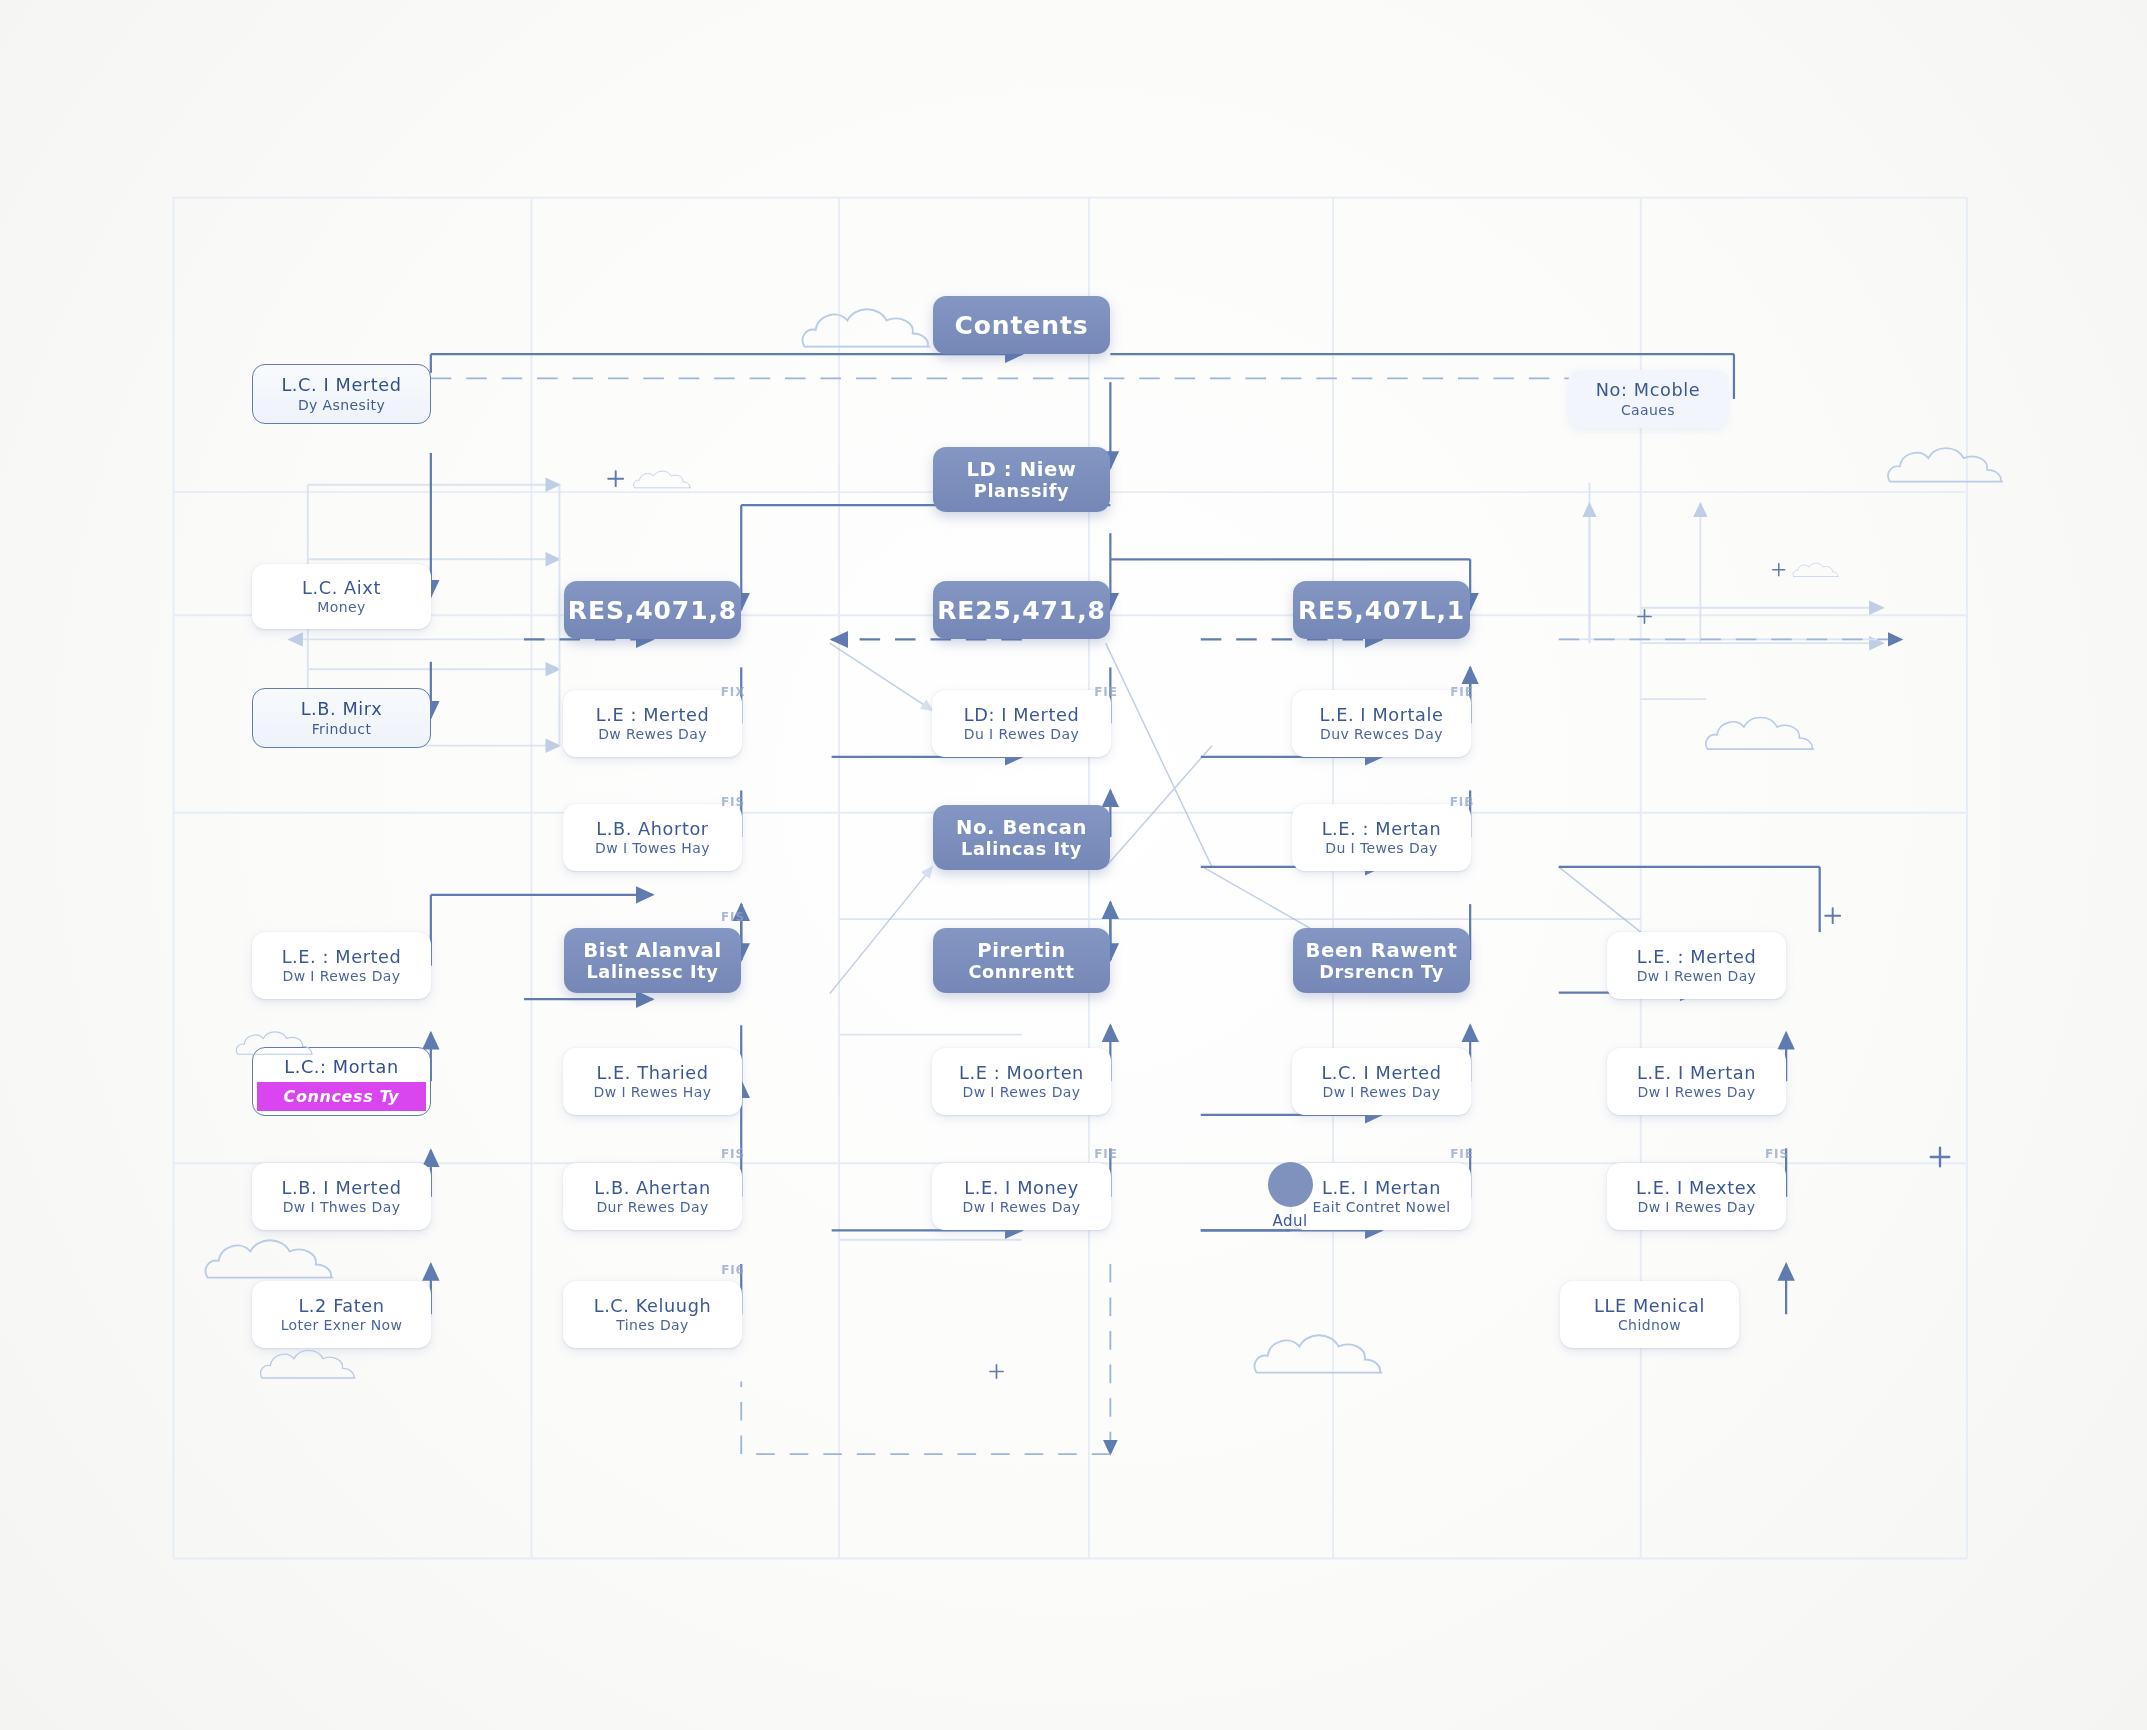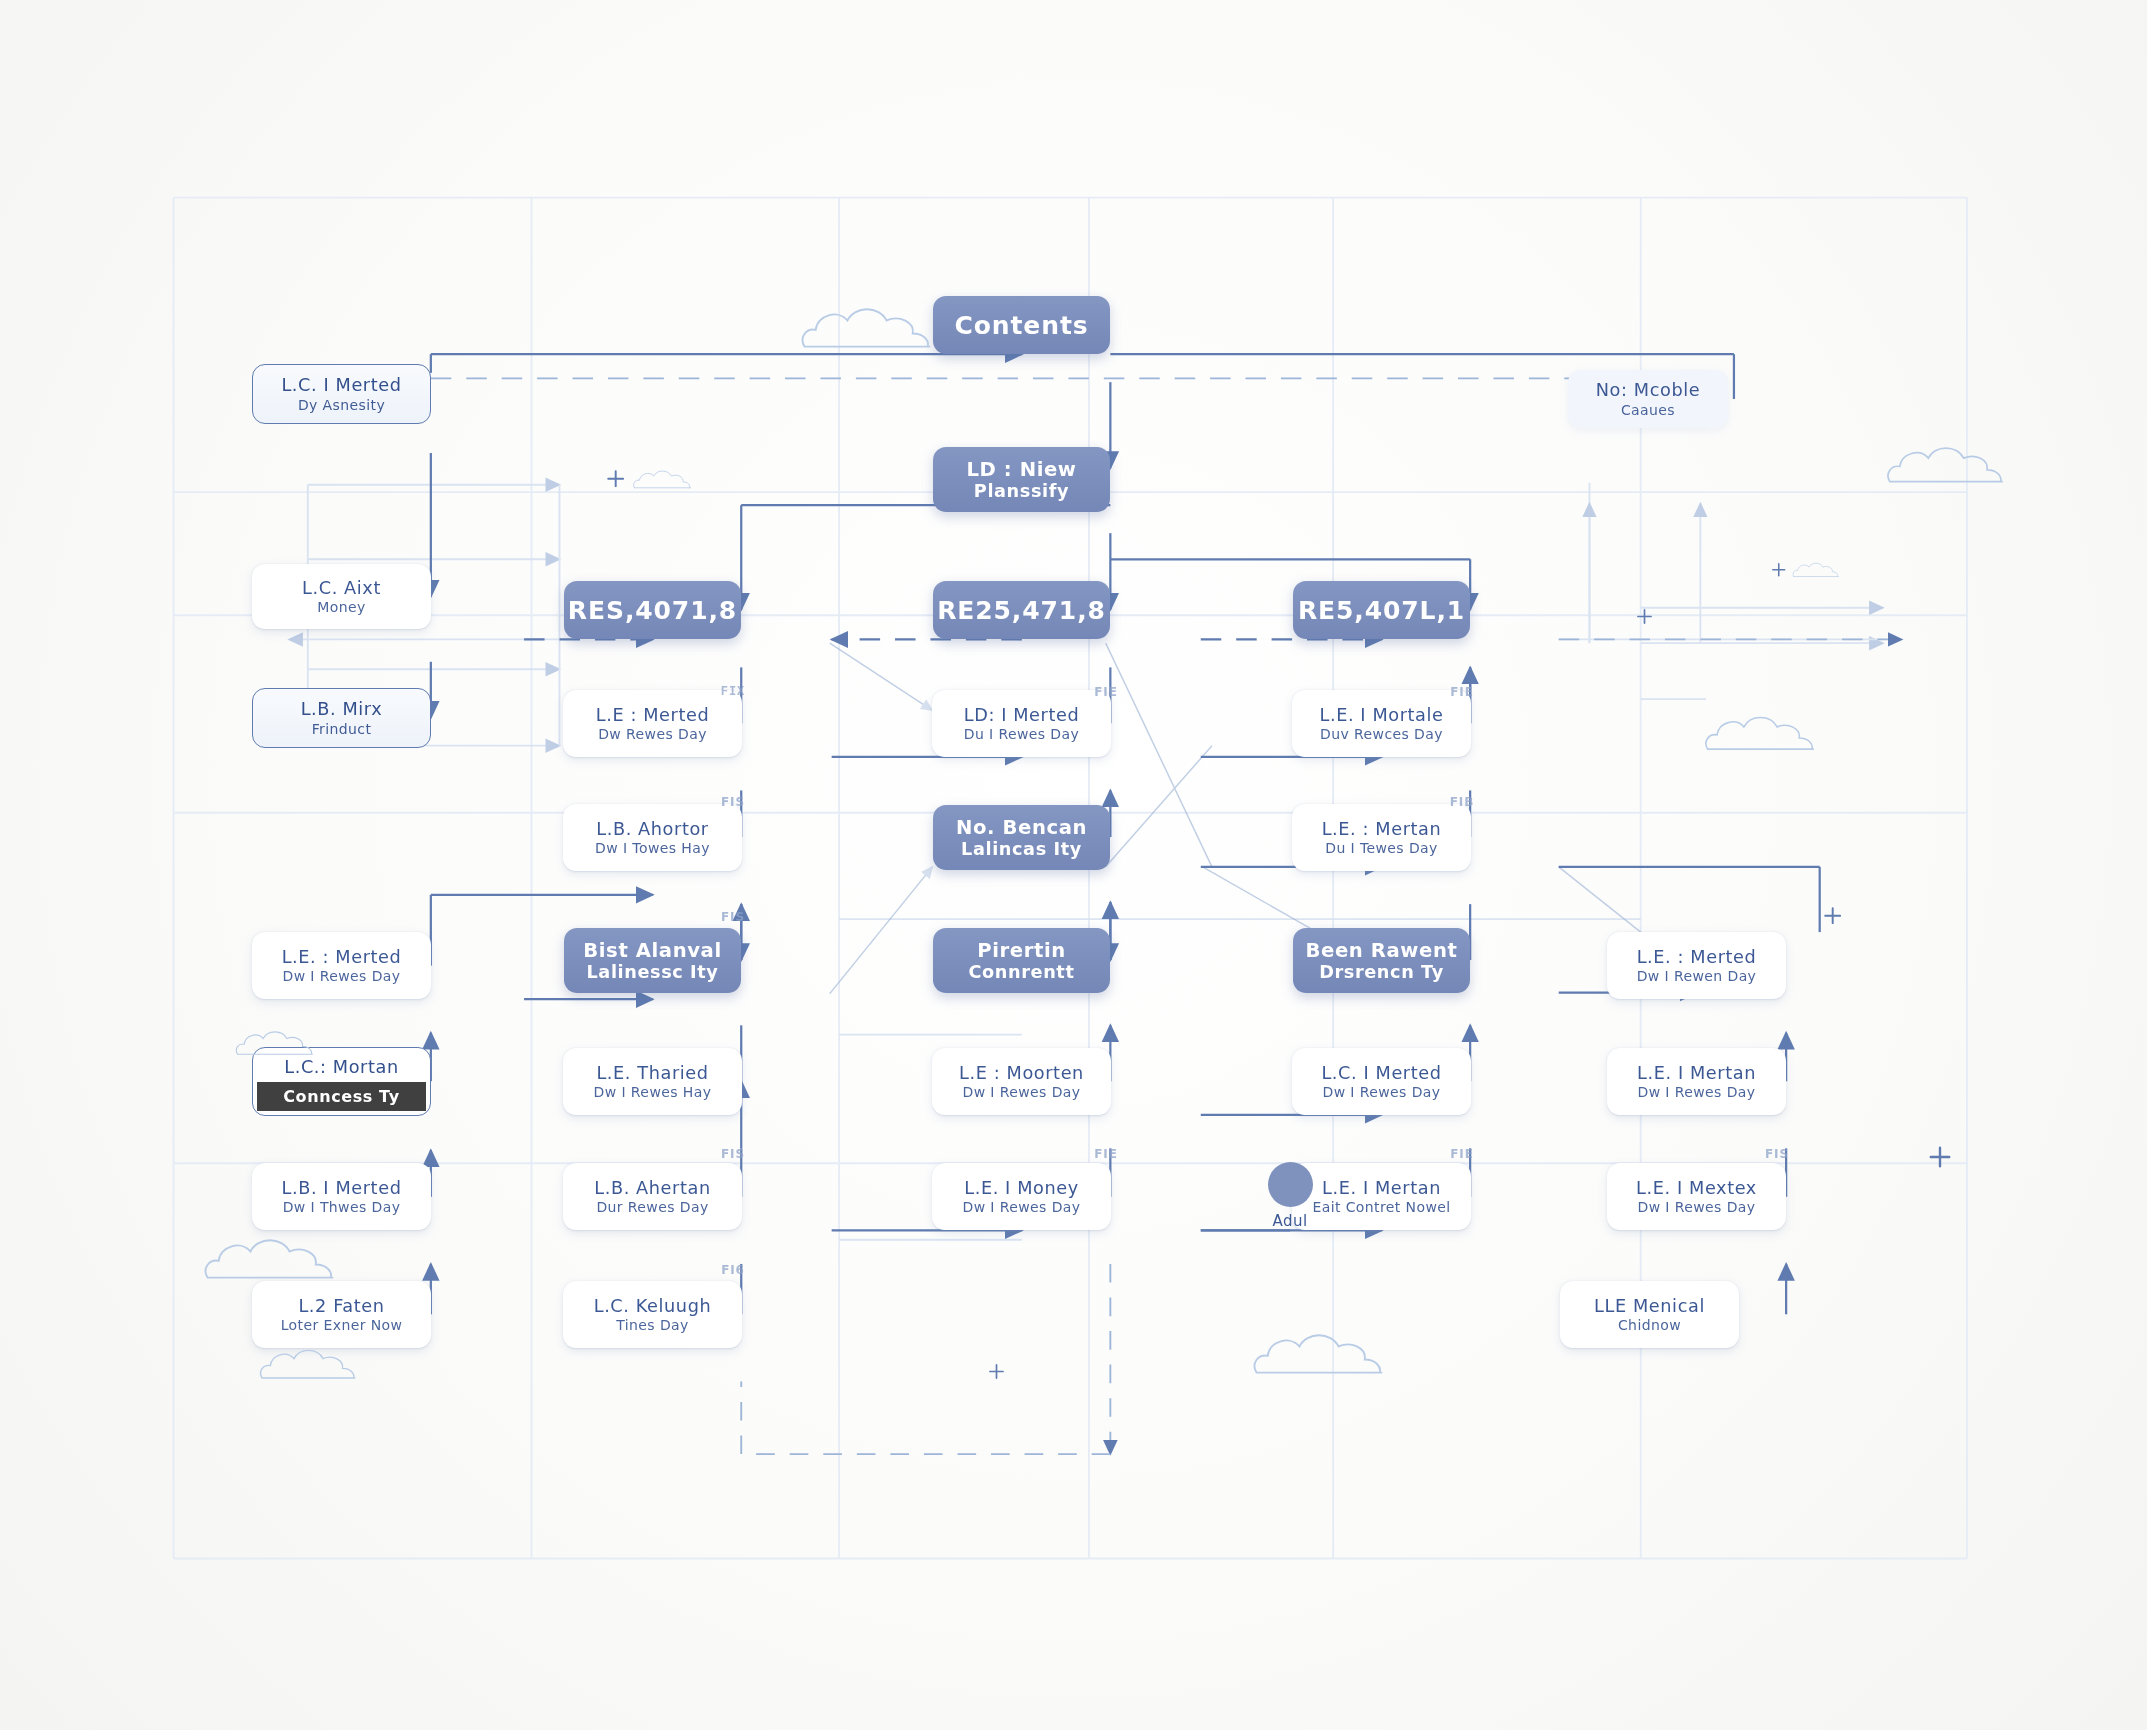--- a/index.html
+++ b/index.html
@@ -50,21 +50,21 @@
   .node.split{
     padding:4px;border:1.9px solid #5f7bb0;overflow:hidden;background:#ffffff;
     justify-content:stretch;
   }
   .node.split .t1{
     flex:1;display:flex;align-items:center;justify-content:center;
     color:#33508c;width:100%;
   }
   .node.split .t2{
     flex:1;display:flex;align-items:center;justify-content:center;
-    background:#404040;color:#fff;width:100%;font-weight:bold;
+    background:#d946ef;color:#fff;width:100%;font-weight:bold;font-style:italic;
   }
   .t1{font-size:17.7px;}
   .t2{font-size:16px;}
   .node.light .t1,.node.outline .t1,.node.ghost .t1{font-weight:500;}
   .node.light .t2,.node.outline .t2,.node.ghost .t2{
     font-size:14px;opacity:.92;margin-top:1.9px;letter-spacing:0.4px;}
   .node.solid .t1{font-weight:bold;font-size:19.6px;}
   .node.solid .t2{font-weight:bold;font-size:17.7px;margin-top:0.9px;}
   .node.solid.big .t1{font-size:25px;letter-spacing:0.9px;}
 
@@ -350,21 +350,21 @@
       <div class="node light" style="left: 563px; top: 1281px; width: 179px; height: 67px;">
         <div class="t1">L.C. Keluugh</div>
         <div class="t2">Tines Day</div>
       </div>
       <div class="node light" style="left: 1560px; top: 1281px; width: 179px; height: 67px;">
         <div class="t1">LLE Menical</div>
         <div class="t2">Chidnow</div>
       </div>
     </div>
   <div id="labels">
-      <div class="elabel" style="left: 733px; top: 692px; font-family: Liberation Mono, monospace;">FIX</div>
+      <div class="elabel" style="left: 733px; top: 692px;">FIX</div>
       <div class="elabel" style="left: 733px; top: 802px;">FIS</div>
       <div class="elabel" style="left: 733px; top: 917px;">FIS</div>
       <div class="elabel" style="left: 733px; top: 1154px;">FIS</div>
       <div class="elabel" style="left: 733px; top: 1270px;">FI6</div>
       <div class="elabel" style="left: 1106px; top: 692px;">FIE</div>
       <div class="elabel" style="left: 1106px; top: 1154px;">FIE</div>
       <div class="elabel" style="left: 1462px; top: 692px;">FIE</div>
       <div class="elabel" style="left: 1462px; top: 802px;">FIB</div>
       <div class="elabel" style="left: 1462px; top: 1154px;">FIE</div>
       <div class="elabel" style="left: 1777px; top: 1154px;">FIS</div>

